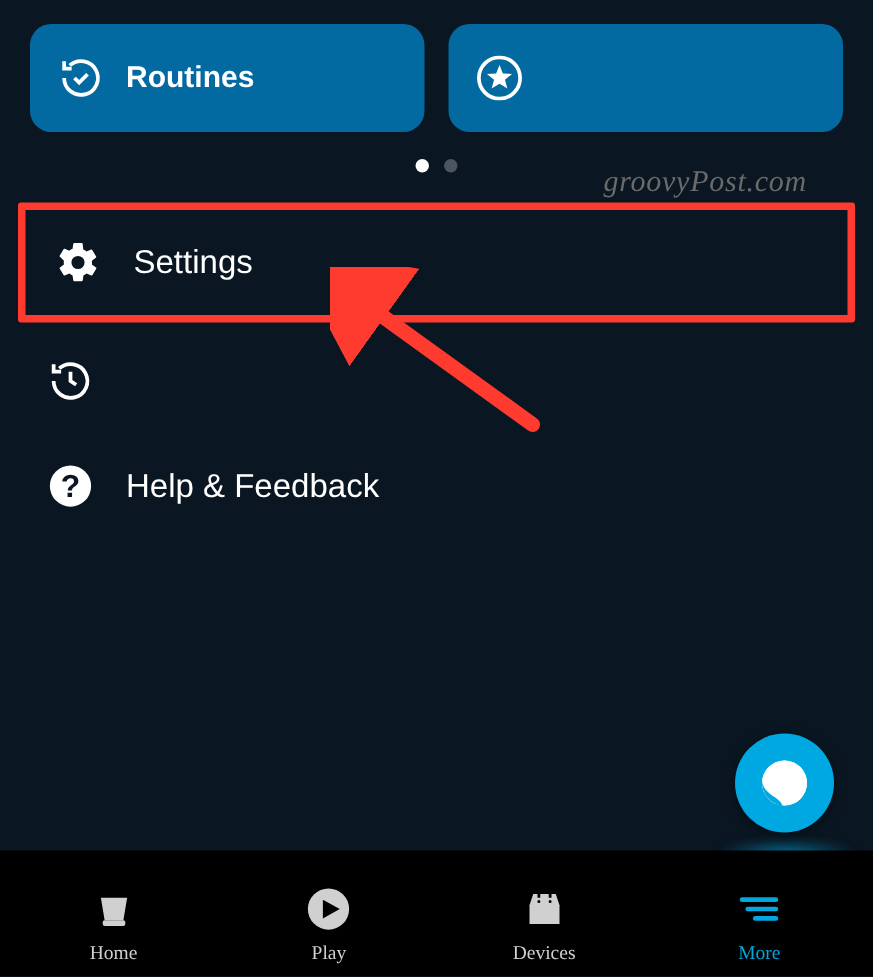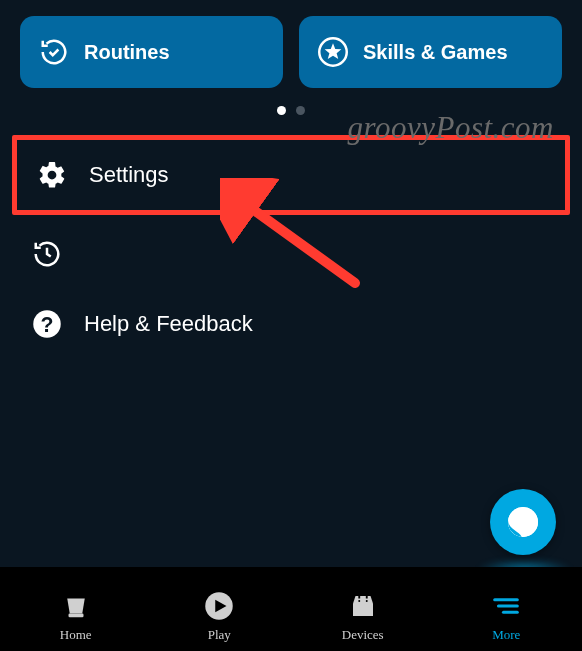--- a/index.html
+++ b/index.html
@@ -66,24 +66,24 @@
     .highlight-box {
       border: 5px solid #ff3b30;
       border-radius: 2px;
       margin: 0 -8px 4px -8px;
       padding-left: 8px;
       padding-right: 20px;
     }
     .watermark {
       position: absolute;
       top: 110px;
-      right: 28px;
+      right: 44px;
       font-family: "Times New Roman", serif;
       font-style: italic;
-      font-size: 31px;
+      font-size: 20px;
       color: #6a6a6a;
       letter-spacing: 0.5px;
     }
     .arrow {
       position: absolute;
       left: 220px;
       top: 178px;
       pointer-events: none;
     }
     .fab {
@@ -150,21 +150,20 @@
     </span>
     <span class="card-label">Routines</span>
   </div>
   <div class="card">
     <span class="icon-wrap">
       <svg viewBox="0 0 24 24" width="30" height="30">
         <circle cx="12" cy="12" r="11" fill="none" stroke="#fff" stroke-width="2"></circle>
         <polygon points="12,5 13.8,9.6 18.7,9.8 14.9,12.9 16.2,17.6 12,15 7.8,17.6 9.1,12.9 5.3,9.8 10.2,9.6" fill="#fff"></polygon>
       </svg>
     </span>
-    <span class="card-label">Skills &amp; Games</span>
   </div>
 </div>
 
 <div class="pagination">
   <div class="dot active"></div>
   <div class="dot"></div>
 </div>
 
 <div class="watermark">groovyPost.com</div>
 

